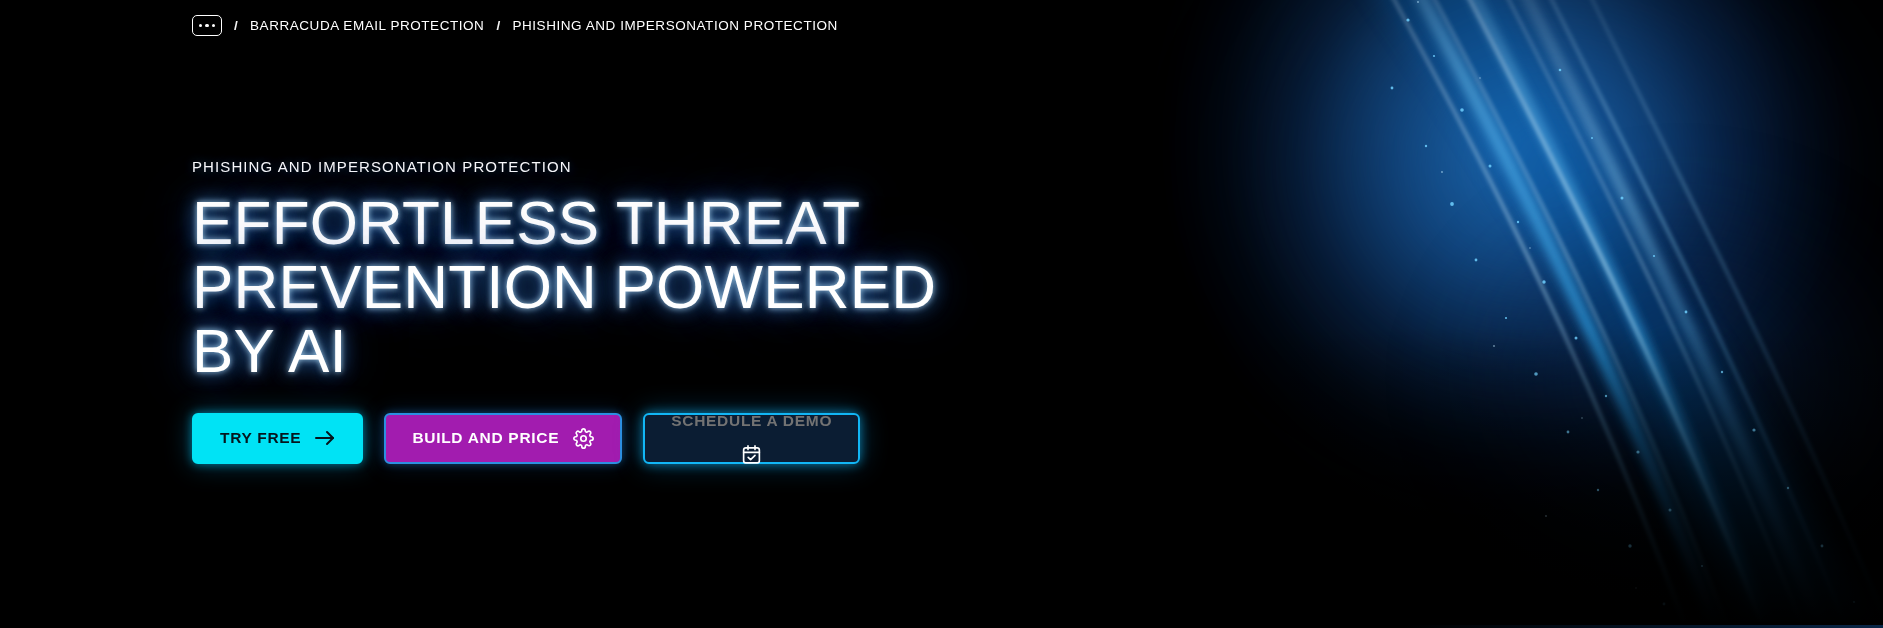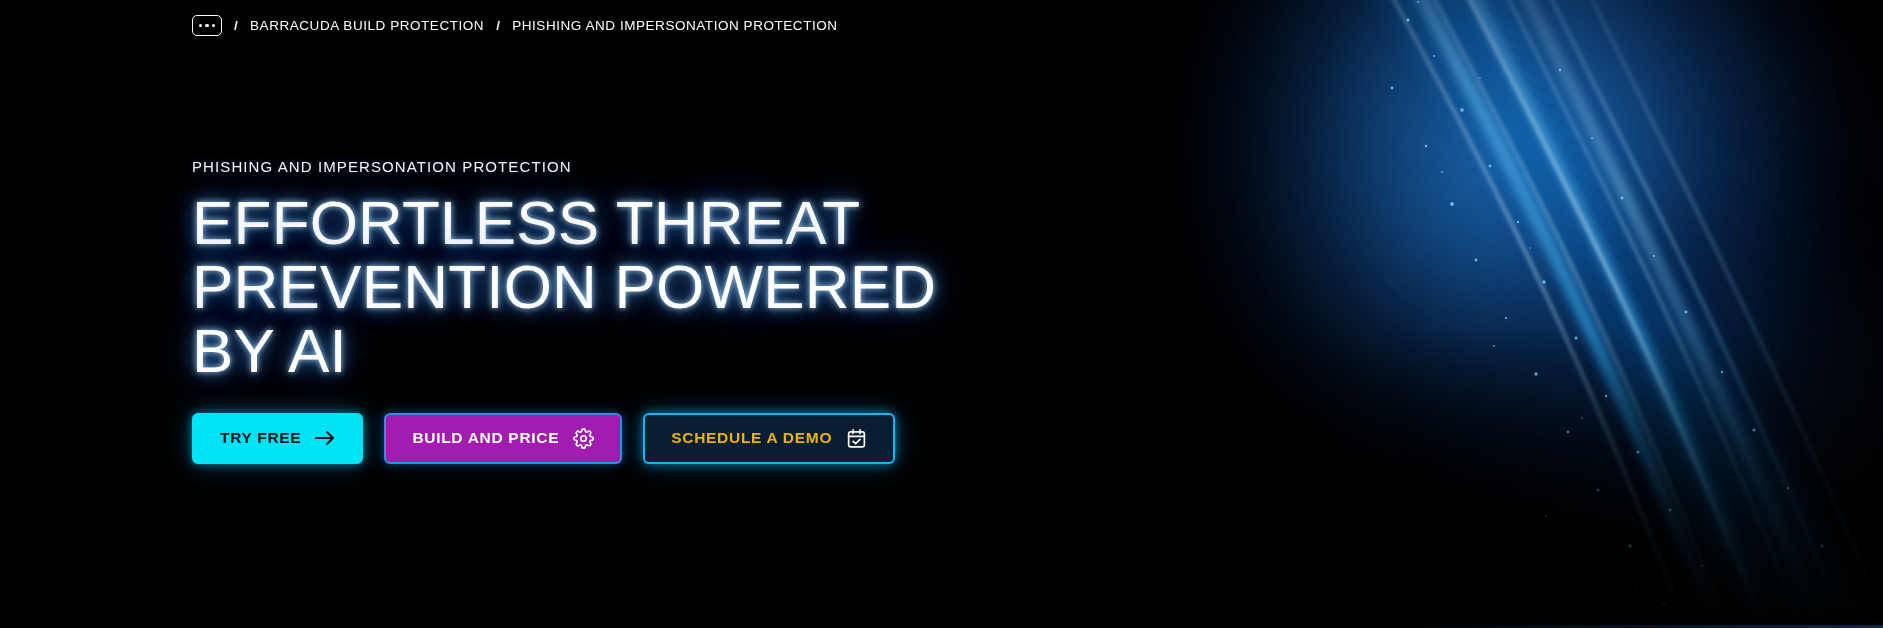--- a/index.html
+++ b/index.html
@@ -199,25 +199,26 @@
     color:#ffffff;
     border-color:#2d8fe0;
     box-shadow:
       0 0 9px rgba(40,140,225,0.42),
       0 0 22px rgba(25,100,190,0.26);
   }
   .btn-outline svg { stroke:#ffffff; }
 
   .btn-outline-bright {
     background:#0b1d33;
-    color:#eab308;
+    color:#737373;
     border-color:#12b6f5;
     box-shadow:
       0 0 11px rgba(18,182,245,0.62),
       0 0 28px rgba(18,150,225,0.36);
+    flex-direction: column;
   }
   .btn-outline-bright svg { stroke:#ffffff; }
 
   
   #page-foot {
     position:absolute;
     left:0; bottom:0;
     width:1883px; height:6px;
     background:#000000;
   }
@@ -335,21 +336,21 @@
 
   <div class="bg-vignette"></div>
 
   <nav id="breadcrumb">
     <div class="crumb-box">
       <i></i>
       <i></i>
       <i></i>
     </div>
     <span class="crumb-sep">/</span>
-    <a class="crumb-link" href="#">BARRACUDA BUILD PROTECTION</a>
+    <a class="crumb-link" href="#">BARRACUDA EMAIL PROTECTION</a>
     <span class="crumb-sep">/</span>
     <span class="crumb-current">PHISHING AND IMPERSONATION PROTECTION</span>
   </nav>
 
   <div id="hero-content">
     <div id="eyebrow">PHISHING AND IMPERSONATION PROTECTION</div>
     <h1 id="headline">EFFORTLESS THREAT PREVENTION POWERED BY AI</h1>
 
     <div id="cta-row">
 

